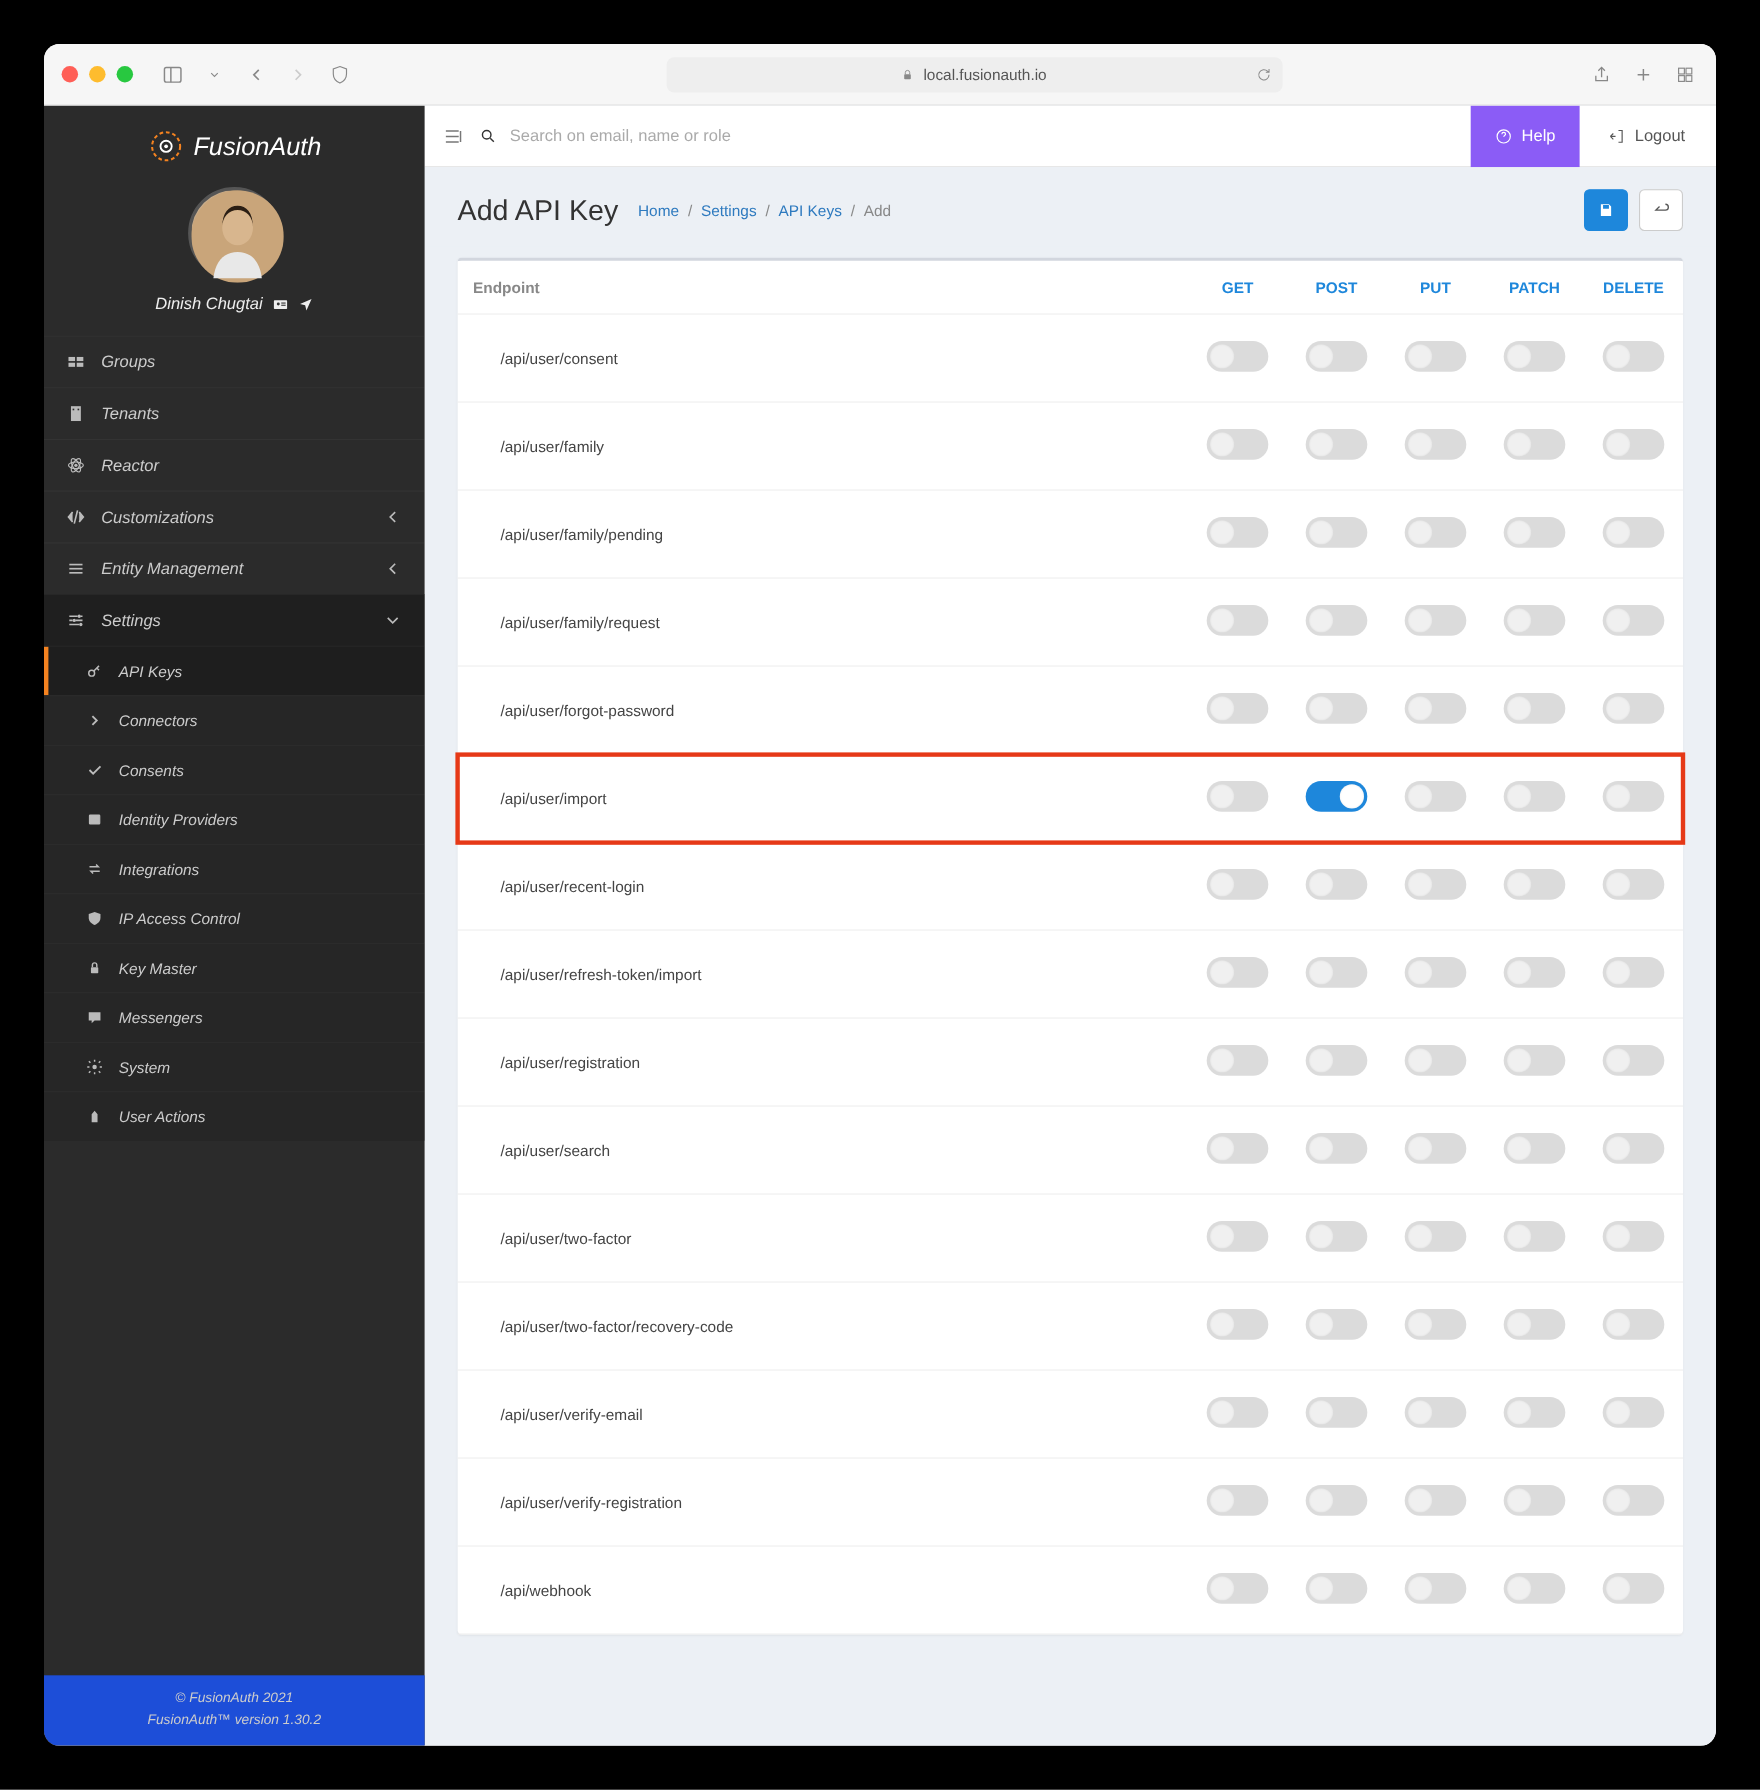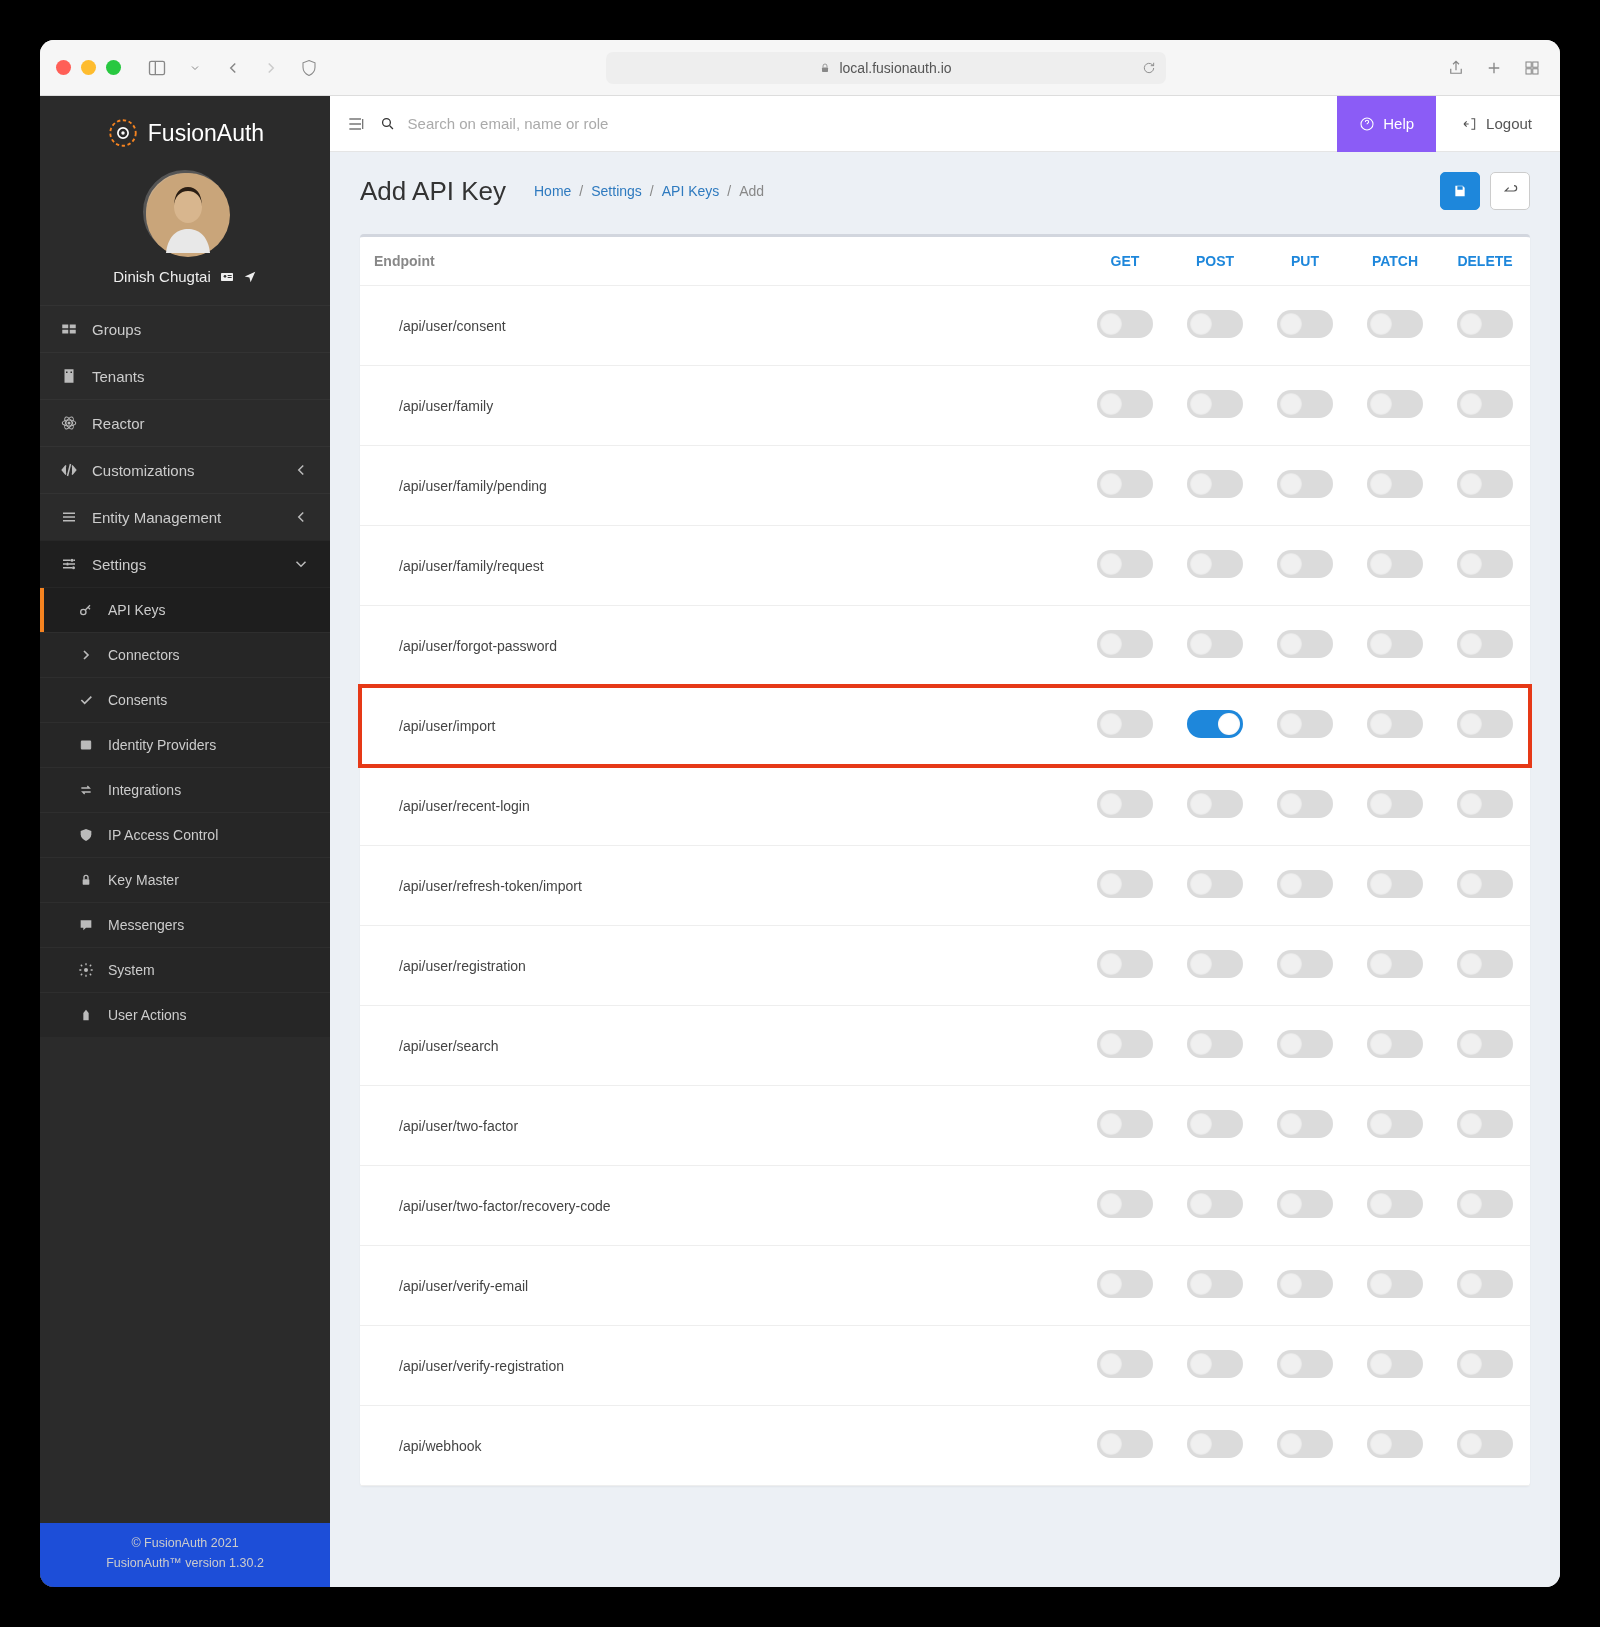--- a/index.html
+++ b/index.html
@@ -14,21 +14,21 @@
 .traffic .r { background:#ff5f57; }
 .traffic .y { background:#febc2e; }
 .traffic .g { background:#28c840; }
 .chrome-icn { width: 24px; height: 24px; display:flex;align-items:center;justify-content:center; color:#888; fill:#888; stroke:#888;}
 .url-box { flex:1; max-width: 560px; margin: 0 auto; background:#eeeeee; border-radius:7px; height:32px; display:flex; align-items:center; justify-content:center; gap:8px; font-size:14px; color:#555; position:relative;}
 .url-box .refresh { position:absolute; right:10px; }
 
 .content-row { flex:1; display:flex; overflow:hidden; }
 
 
-.sidebar { width: 290px; background:#2b2b2b; color:#bbb; display:flex; flex-direction:column; position:relative;}
+.sidebar { width: 346px; background:#2b2b2b; color:#bbb; display:flex; flex-direction:column; position:relative;font-style:italic;}
 .logo-area { padding: 20px 0 10px; text-align:center; }
 .logo { display:flex; align-items:center; justify-content:center; gap:8px; font-size:23px; color:#fff; font-weight:500;}
 .logo-mark { width:34px; height:34px; }
 .avatar-area { text-align:center; padding: 10px 0 20px; }
 .avatar { width: 84px; height:84px; border-radius:50%; background: linear-gradient(135deg,#d4b896,#8a6d4a); margin:0 auto; border:3px solid #555; background-size:cover; background-position:center;}
 .avatar-name { margin-top:14px; font-size:15px; color:#eee; display:flex; align-items:center; justify-content:center; gap:8px;}
 .avatar-name svg { fill:#eee; }
 .nav { flex:1; overflow:auto; }
 .nav-item { display:flex; align-items:center; padding:14px 20px; font-size:15px; color:#ccc; cursor:pointer; gap:14px; position:relative; border-top:1px solid rgba(255,255,255,0.04);}
 .nav-item.sub { padding-left: 38px; font-size:14px; background:#262626;}
@@ -44,21 +44,21 @@
 .main { flex:1; display:flex; flex-direction:column; background:#ecf0f5; }
 .top-bar { height:56px; background:#fff; border-bottom:1px solid #e5e5e5; display:flex; align-items:center; padding:0 16px; gap:14px;}
 .hamburger { width:20px; fill:#777; cursor:pointer;}
 .search-box { flex:1; display:flex; align-items:center; gap:12px;justify-content:flex-end; }
 .search-box input { border:none; outline:none; font-size:15px; color:#555; width:100%; }
 .search-box input::placeholder { color:#aaa; }
 .search-icn { width:16px; fill:#555;}
 .help-btn { background:#8b5cf6; color:#fff; padding: 0 22px; height:56px; display:flex; align-items:center; gap:8px; font-size:15px; cursor:pointer; margin:-0px -0px -0px 0;}
 .logout-btn { color:#555; padding: 0 12px; height:56px; display:flex; align-items:center; gap:8px; font-size:15px; cursor:pointer;}
 
-.page-header { padding: 20px 30px 14px; display:flex; align-items:center; gap:28px; background:#ecf0f5;}
+.page-header { padding: 20px 30px 14px; display:flex; align-items:center; gap:18px; background:#ecf0f5;}
 .page-title { font-size:26px; color:#333; font-weight:400;}
 .breadcrumb { display:flex; gap:8px; font-size:14px; color:#888; align-items:baseline;}
 .breadcrumb a { color:#2e7abf; cursor:pointer;}
 .header-actions { margin-left:auto; display:flex; gap:10px;}
 .btn { width:40px; height:38px; border-radius:5px; display:flex; align-items:center; justify-content:center; cursor:pointer; border:1px solid #ccc; background:#fff;}
 .btn.primary { background:#1e87db; border-color:#1e87db; fill:#fff; color:#fff;}
 .btn svg { width:16px; }
 
 .card { margin: 10px 30px 30px; background:#fff; border-radius:4px; border-top:3px solid #d2d6de; box-shadow:0 1px 2px rgba(0,0,0,.05); }
 .tbl { width:100%; border-collapse:collapse; }

